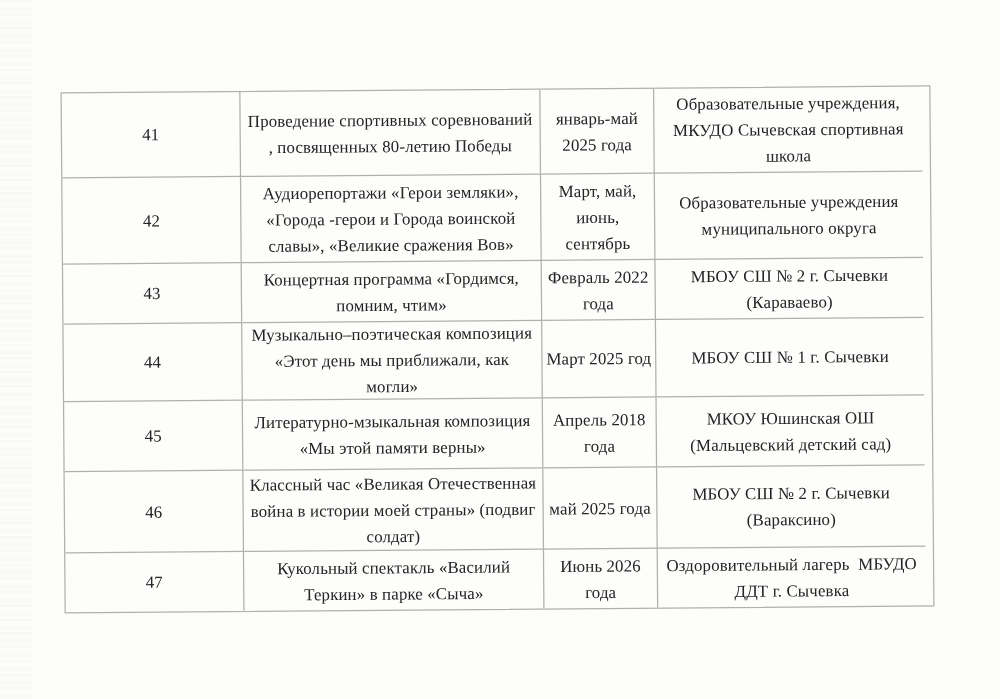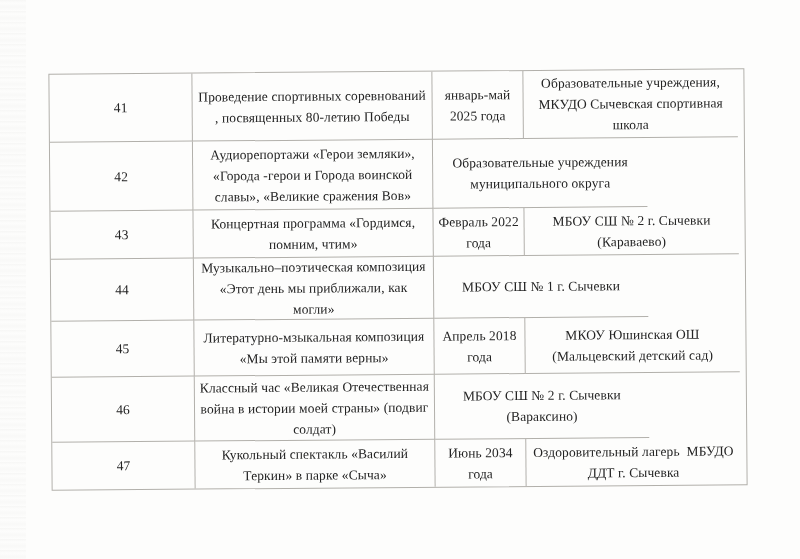--- a/index.html
+++ b/index.html
@@ -87,64 +87,69 @@
     <div class="cell venue">Образовательные учреждения,
 МКУДО Сычевская спортивная
 школа</div>
   </div>
 
   <div class="row">
     <div class="cell num">42</div>
     <div class="cell event">Аудиорепортажи «Герои земляки»,
 «Города -герои и Города воинской
 славы», «Великие сражения Вов»</div>
+    <div class="cell date">Март, май,
+июнь,
+сентябрь</div>
     <div class="cell venue">Образовательные учреждения
 муниципального округа</div>
   </div>
 
   <div class="row">
     <div class="cell num">43</div>
     <div class="cell event">Концертная программа «Гордимся,
 помним, чтим»</div>
     <div class="cell date">Февраль 2022
 года</div>
     <div class="cell venue">МБОУ СШ № 2 г. Сычевки
 (Караваево)</div>
   </div>
 
   <div class="row">
     <div class="cell num">44</div>
     <div class="cell event">Музыкально–поэтическая композиция
 «Этот день мы приближали, как
 могли»</div>
+    <div class="cell date">Март 2025 год</div>
     <div class="cell venue">МБОУ СШ № 1 г. Сычевки</div>
   </div>
 
   <div class="row">
     <div class="cell num">45</div>
     <div class="cell event">Литературно-мзыкальная композиция
 «Мы этой памяти верны»</div>
     <div class="cell date">Апрель 2018
 года</div>
     <div class="cell venue">МКОУ Юшинская ОШ
 (Мальцевский детский сад)</div>
   </div>
 
   <div class="row">
     <div class="cell num">46</div>
     <div class="cell event">Классный час «Великая Отечественная
 война в истории моей страны» (подвиг
 солдат)</div>
+    <div class="cell date">май 2025 года</div>
     <div class="cell venue">МБОУ СШ № 2 г. Сычевки
 (Вараксино)</div>
   </div>
 
   <div class="row">
     <div class="cell num">47</div>
     <div class="cell event">Кукольный спектакль «Василий
 Теркин» в парке «Сыча»</div>
-    <div class="cell date">Июнь 2034
+    <div class="cell date">Июнь 2026
 года</div>
     <div class="cell venue">Оздоровительный лагерь  МБУДО
 ДДТ г. Сычевка</div>
   </div>
 
 </div>
 
 </body></html>

